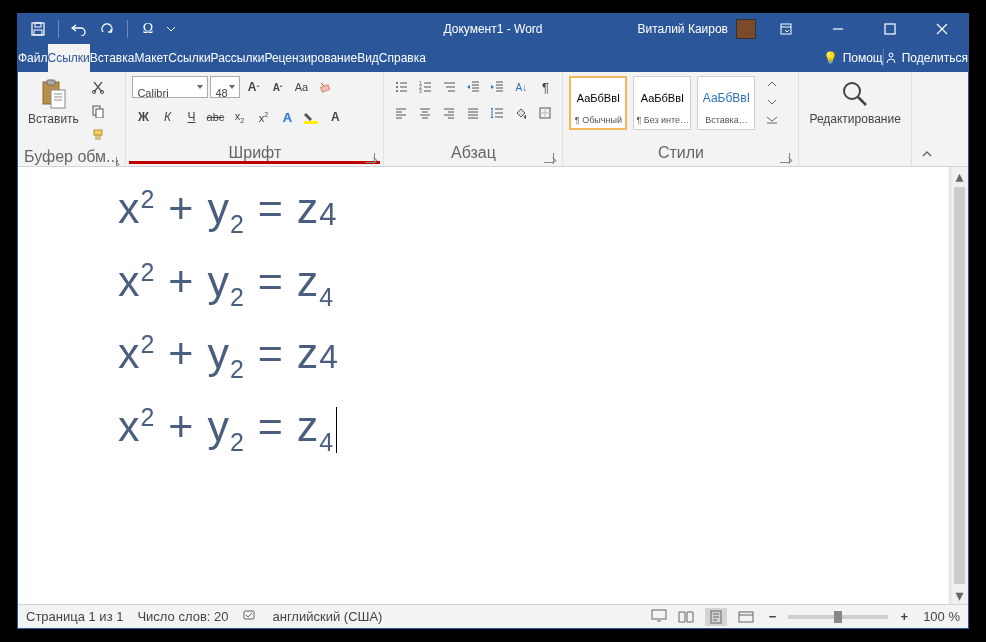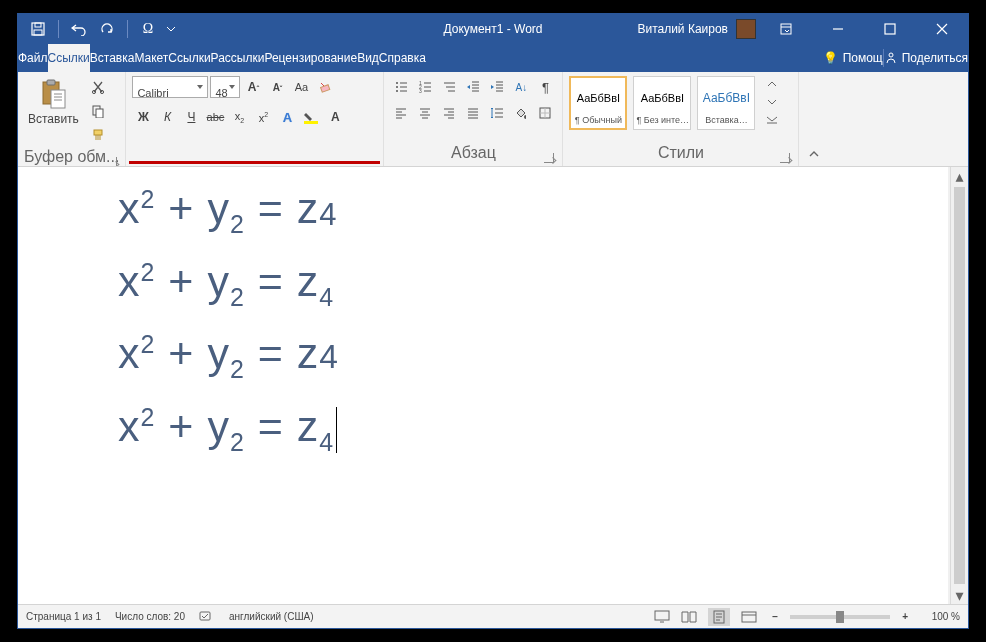--- a/index.html
+++ b/index.html
@@ -60,21 +60,21 @@
 .eq .ss { font-size: 0.58em; vertical-align: super; }
 .eq .sb { font-size: 0.58em; vertical-align: sub; }
 .eq .big4 { font-size: 1em; vertical-align: baseline; }
 .eq.serif { font-family: "Cambria", "Times New Roman", serif; }
 .cursor-line::after { content: ''; display: inline-block; width: 1px; height: 46px; background: #000; vertical-align: middle; margin-left: 2px; }
 
 .vscroll { position: absolute; right: 0; top: 0; bottom: 0; width: 18px; background: #f0f0f0; border-left: 1px solid #dadada; }
 .vscroll .arrow { height: 18px; display: flex; align-items: center; justify-content: center; cursor: pointer; color: #666; }
 .vscroll .thumb { position: absolute; left: 3px; right: 3px; top: 20px; bottom: 20px; background: #cdcdcd; border-radius: 0; }
 
-.statusbar { height: 24px; background: #f3f3f3; border-top: 1px solid #d4d4d4; display: flex; align-items: center; font-size: 10px; color: #444; padding: 0 8px; gap: 14px; }
+.statusbar { height: 24px; background: #f3f3f3; border-top: 1px solid #d4d4d4; display: flex; align-items: center; font-size: 13px; color: #444; padding: 0 8px; gap: 14px; }
 .status-right { margin-left: auto; display: flex; align-items: center; gap: 8px; }
 .view-btn { width: 22px; height: 18px; display: flex; align-items: center; justify-content: center; cursor: pointer; }
 .view-btn.active { background: #d4d4d4; }
 .zoom-slider { width: 100px; height: 4px; background: #cfcfcf; position: relative; cursor: pointer; }
 .zoom-slider .thumb { position: absolute; top: -4px; width: 8px; height: 12px; background: #888; left: 50%; transform: translateX(-50%); }
 .zoom-btn { cursor: pointer; font-weight: bold; padding: 0 4px; }
 
 .collapse-arrow { width: 30px; display:flex; align-items:flex-end; justify-content:center; padding-bottom:6px; cursor:pointer; color:#666; }
 
 .sep { width:1px; height:18px; background:#cfd6e5; margin:0 4px; }
@@ -257,20 +257,21 @@
                 <path d="M3 3 L9 9 L7 11 L1 5 Z" fill="#555"></path>
                 <rect x="1" y="11" width="14" height="3" fill="#fff200"></rect>
               </svg>
             </div>
           <div class="small-btn">
               <span style="font-size:12px;font-weight:bold">A</span>
               <div style="position:absolute;bottom:2px;left:3px;right:3px;height:3px;background:#c00000"></div>
             </div>
         </div>
       </div>
+      <div class="group-label"><span>Шрифт</span><span class="dlauncher"></span></div>
     </div>
 
     <div class="group" style="min-width:160px">
       <div class="group-body" style="flex-direction:column;gap:4px">
         <div class="btn-row">
           <div class="small-btn">
               <svg width="14" height="14" viewBox="0 0 14 14">
                 <circle cx="3" cy="3" r="1" fill="#555"></circle>
                 <circle cx="3" cy="7" r="1" fill="#555"></circle>
                 <circle cx="3" cy="11" r="1" fill="#555"></circle>
@@ -384,20 +385,32 @@
               <svg width="10" height="8" viewBox="0 0 10 8">
                 <path d="M0 1L5 5L10 1" stroke="#666" fill="none"></path>
                 <path d="M0 7H10" stroke="#666"></path>
               </svg>
             </div>
         </div>
       </div>
       <div class="group-label"><span>Стили</span><span class="dlauncher"></span></div>
     </div>
 
+    <div class="group" style="min-width:96px">
+      <div class="group-body" style="justify-content:center;width:100%">
+        <div class="big-btn">
+          <svg class="icon" viewBox="0 0 32 32">
+              <circle cx="13" cy="13" r="8" fill="none" stroke="#444" stroke-width="2"></circle>
+              <path d="M19 19 L27 27" stroke="#444" stroke-width="2.5"></path>
+            </svg>
+          <span class="lbl">Редактирование</span>
+        </div>
+      </div>
+      <div class="group-label">&nbsp;</div>
+    </div>
 
     <div class="collapse-arrow">
       <svg width="12" height="12" viewBox="0 0 12 12">
           <path d="M2 8 L6 4 L10 8" stroke="#666" fill="none" stroke-width="1.4"></path>
         </svg>
     </div>
 
   </div>
 
   <div class="doc-area">

